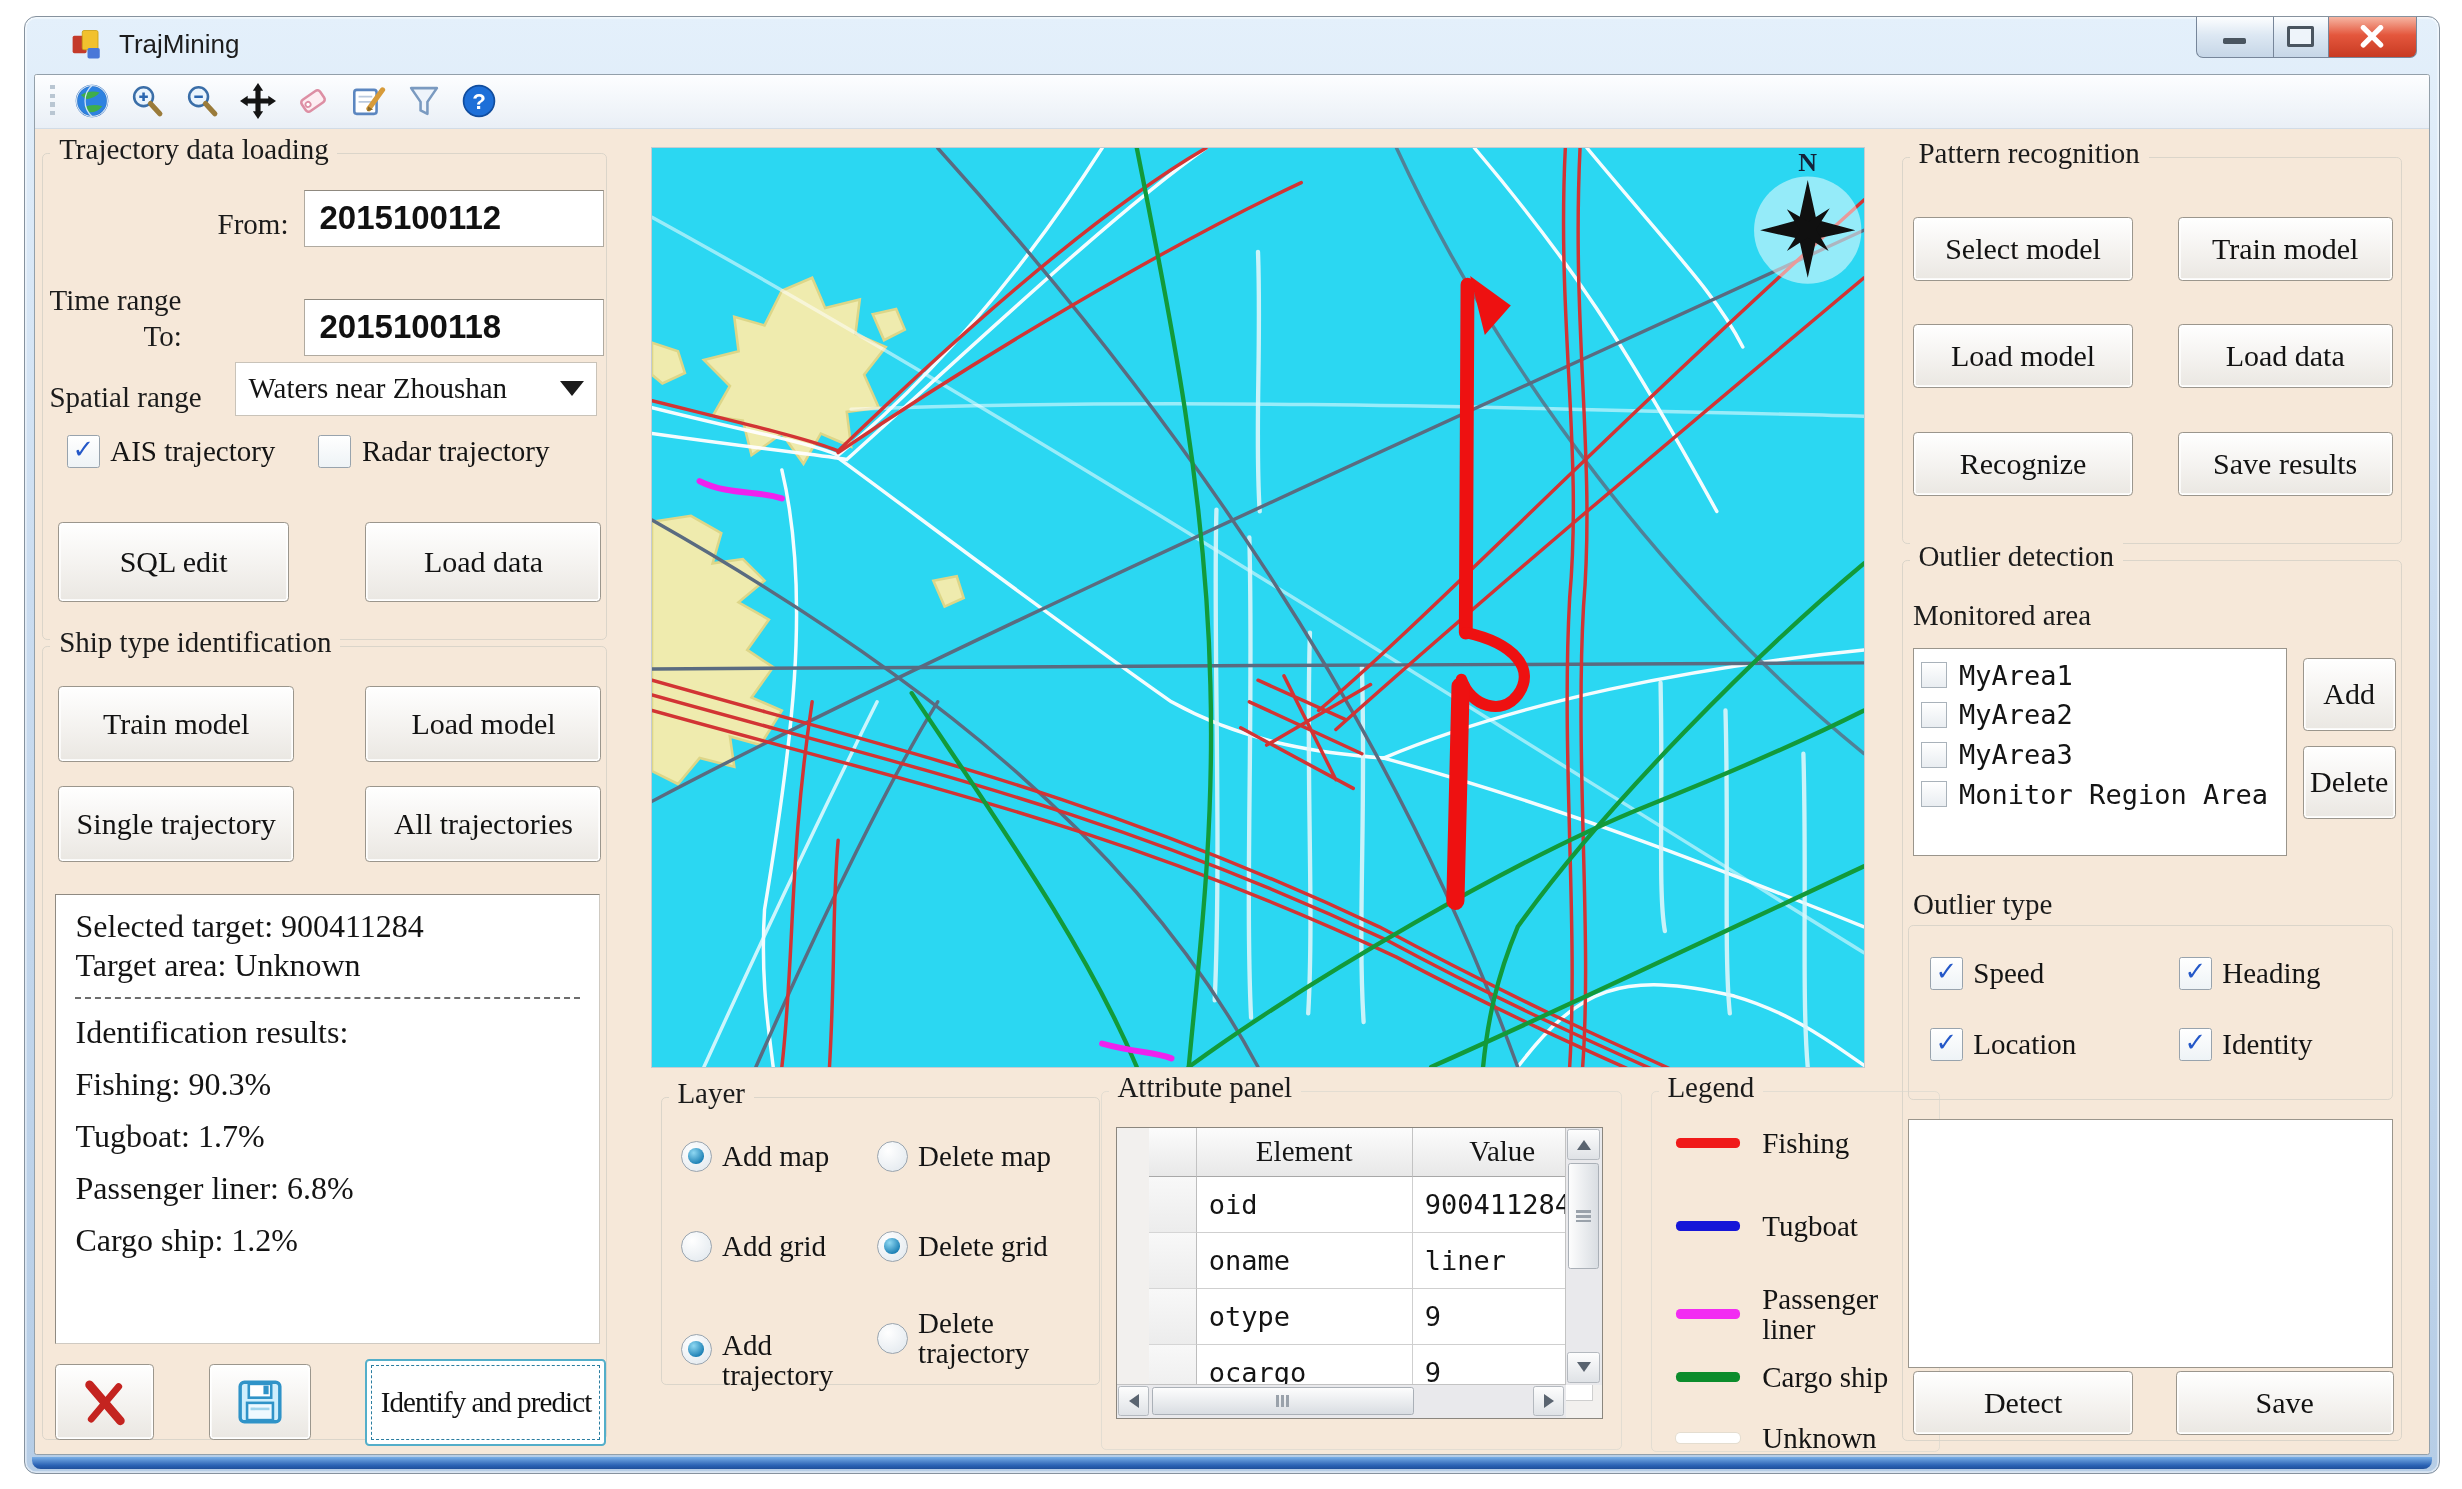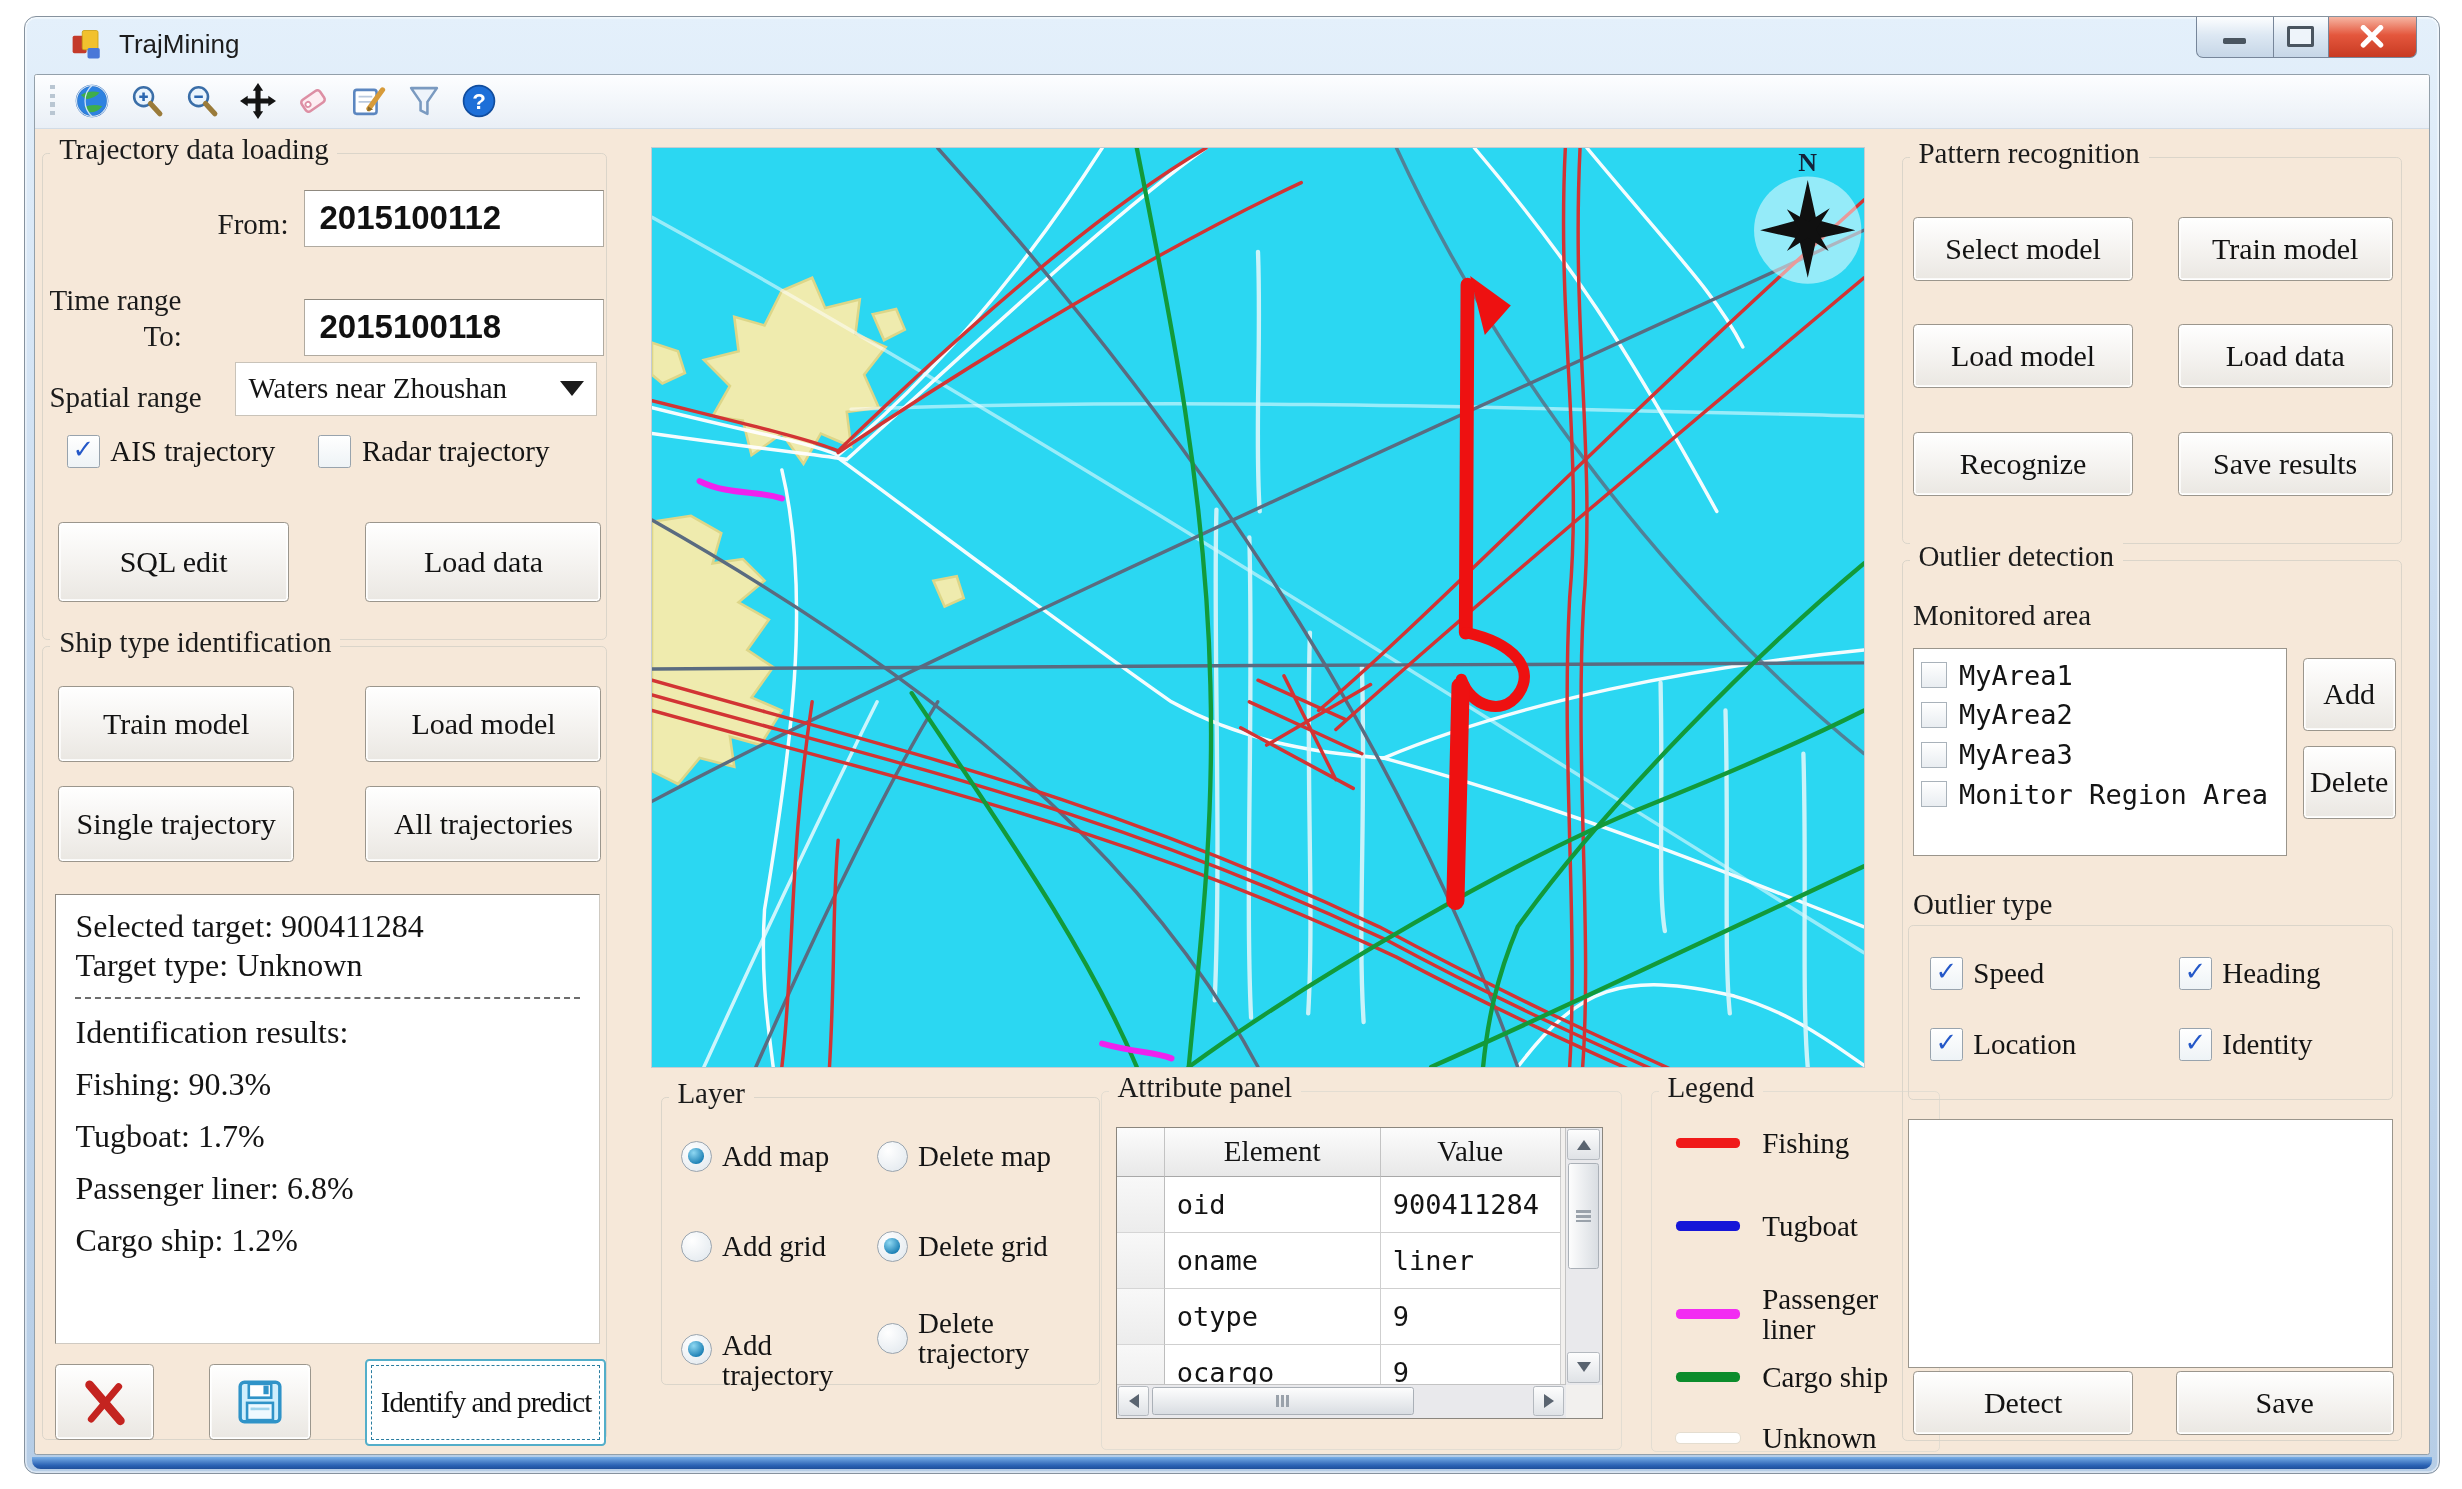--- a/index.html
+++ b/index.html
@@ -231,21 +231,21 @@
 
     <div class="grp" style="left:7.8px;top:571px;width:563px;height:792px;">
       <div class="gcap">Ship type identification</div>
       <div class="btn" style="left:14.7px;top:39px;width:234px;height:74px;">Train model</div>
       <div class="btn" style="left:322px;top:39px;width:234px;height:74px;">Load model</div>
       <div class="btn" style="left:14.7px;top:139px;width:234px;height:74px;">Single trajectory</div>
       <div class="btn" style="left:322px;top:139px;width:234px;height:74px;">All trajectories</div>
 
       <div class="resbox" style="left:12px;top:247px;width:545px;height:450px;">
         <div class="res-line">Selected target: 900411284</div>
-        <div class="res-line">Target type: Unknown</div>
+        <div class="res-line">Target area: Unknown</div>
         <div class="dash"></div>
         <div class="res-item">Identification results:</div>
         <div class="res-item">Fishing: 90.3%</div>
         <div class="res-item">Tugboat: 1.7%</div>
         <div class="res-item">Passenger liner: 6.8%</div>
         <div class="res-item">Cargo ship: 1.2%</div>
       </div>
 
       <div class="btn" style="left:12px;top:717px;width:97px;height:74px;">
         <svg width="48" height="48" viewBox="0 0 56 56">
@@ -381,21 +381,21 @@
       </div>
       <div class="cbrow" style="left:215px;top:210px;width:199px;white-space:normal;line-height:1.05;">
         <span class="rb"></span>
         <span style="display:inline-block;width:139px;">Delete trajectory</span>
       </div>
     </div>
 
     <div class="grp" style="left:1066px;top:1016px;width:519px;height:357px;border-color:#e3ddd2;">
       <div class="gcap">Attribute panel</div>
       <div class="attrwrap" style="left:14px;top:35px;width:485px;height:290px;">
-        <div class="attable" style="grid-template-columns:48px 216px 180px;width:445px;">
+        <div class="attable" style="grid-template-columns:48px 216px 180px;width:445px;margin-left:32px;">
           <div class="hcell" style="height:48px;"></div>
           <div class="hcell" style="height:48px;">Element</div>
           <div class="hcell" style="height:48px;">Value</div>
 
           <div class="rcell" style="height:55px;"></div>
           <div class="dcell">oid</div>
           <div class="dcell">900411284</div>
 
           <div class="rcell" style="height:55px;"></div>
           <div class="dcell">oname</div>

